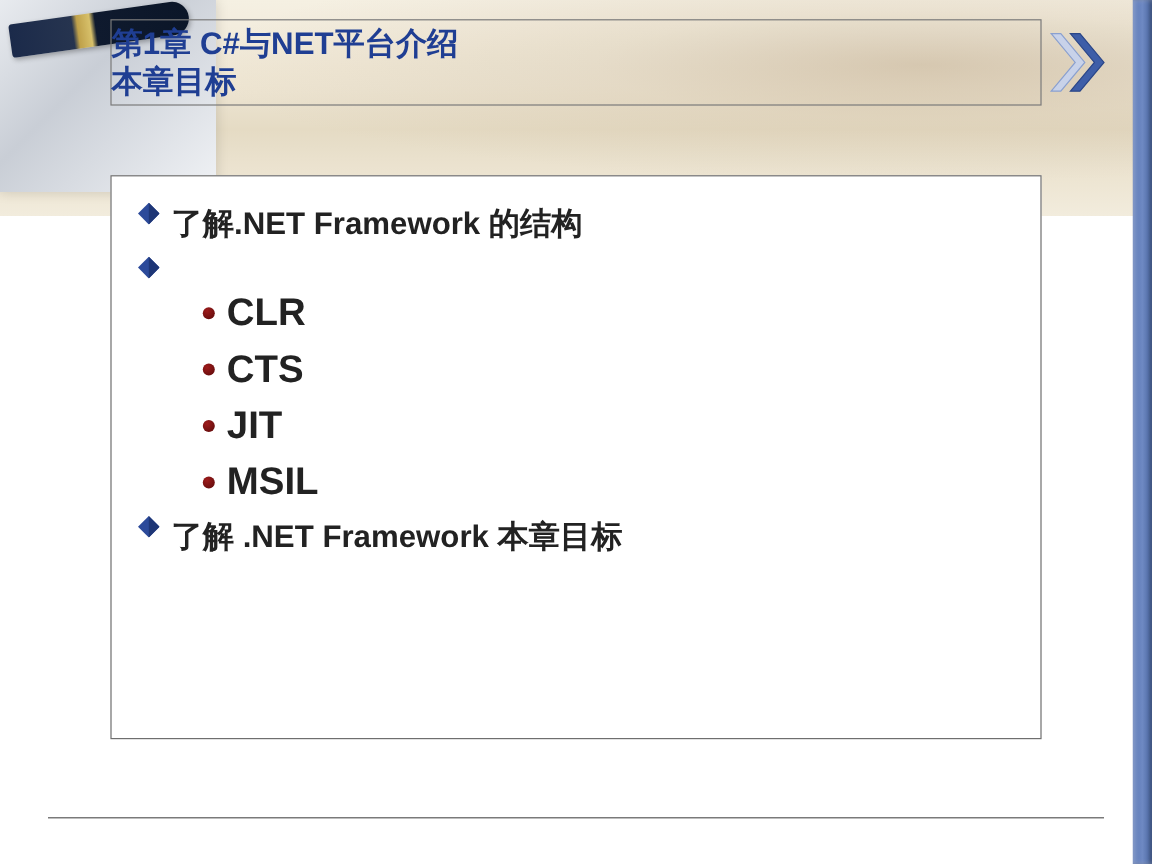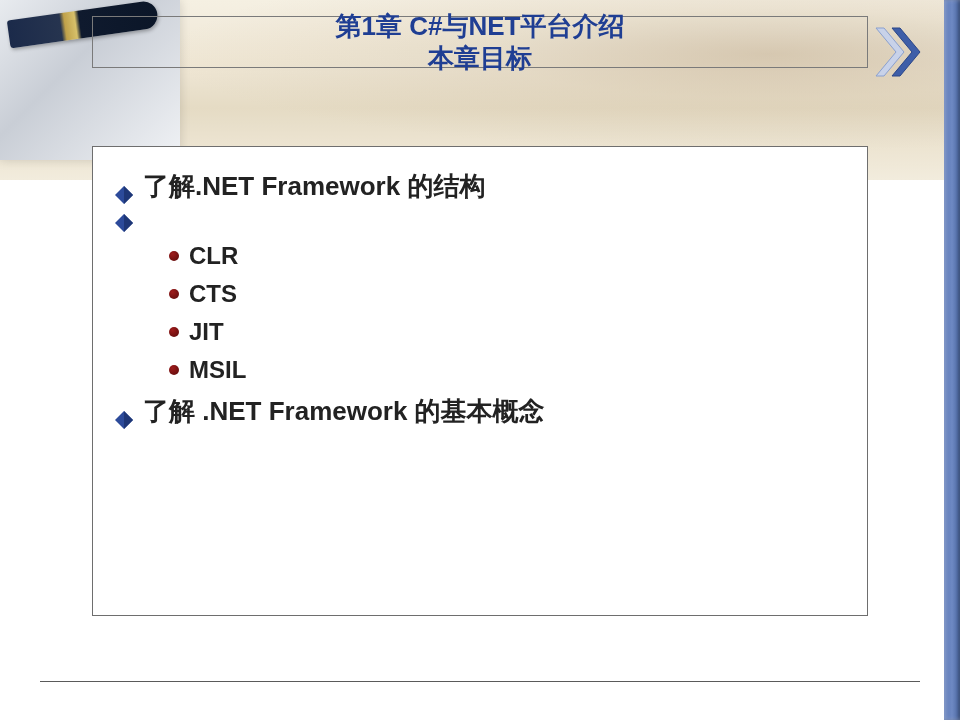--- a/index.html
+++ b/index.html
@@ -39,26 +39,25 @@
     transform: rotate(-8deg);
     box-shadow: 1px 2px 4px rgba(0,0,0,0.3);
   }
 
   
   .title-box {
     position: absolute;
     top: 16px;
     left: 92px;
     width: 776px;
-    height: 52px;
+    height: 72px;
     border: 1px solid #7a7a7a;
     background: rgba(255,255,255,0.0);
     display: flex;
     flex-direction: column;
-    align-items: center;
     justify-content: center;
     z-index: 5;
   }
   .title-box .line1, .title-box .line2 {
     color: #1f3e93;
     font-weight: 700;
     font-size: 26px;
     line-height: 1.25;
   }
 
@@ -80,21 +79,21 @@
     width: 776px;
     height: 470px;
     border: 1px solid #6e6e6e;
     background: #ffffff;
     padding: 22px 22px 22px 22px;
     z-index: 5;
   }
 
   .bullet-row {
     display: flex;
-    align-items: flex-end;
+    align-items: flex-start;
     gap: 10px;
     margin-top: 10px;
   }
   .bullet-row.first { margin-top: 0; }
   .bullet-row .bullet-icon { width: 18px; height: 18px; flex: 0 0 18px; }
   .bullet-row .text {
     font-size: 26px;
     font-weight: 700;
     color: #222;
   }
@@ -105,21 +104,21 @@
     gap: 10px;
     margin-top: 10px;
     padding-left: 54px;
   }
   .sub-row .sub-bullet {
     width: 10px; height: 10px;
     border-radius: 50%;
     background: radial-gradient(circle at 35% 30%, #9e1b1b 0%, #6e0f0f 70%);
   }
   .sub-row .text {
-    font-size: 24px;
+    font-size: 32px;
     font-weight: 700;
     color: #222;
   }
 
   
   .side-bar {
     position: absolute;
     top: 0; right: 0;
     width: 16px; height: 720px;
     background: linear-gradient(90deg, #5a77b6 0%, #6e89c3 50%, #48649e 100%);
@@ -190,20 +189,20 @@
     <span class="text">MSIL</span>
   </div>
 
   <div class="bullet-row">
     <span class="bullet-icon">
       <svg viewBox="0 0 18 18">
           <polygon points="9,0 18,9 9,18 0,9" fill="#2c4a9a"></polygon>
           <polygon points="9,0 18,9 9,18" fill="#1e3676"></polygon>
         </svg>
     </span>
-    <span class="text">了解 .NET Framework 的基本概念</span>
+    <span class="text">了解 .NET Framework 本章目标</span>
   </div>
 
 
 </div>
 
 <div class="side-bar"></div>
 <div class="bottom-rule"></div>
 
 </body></html>

